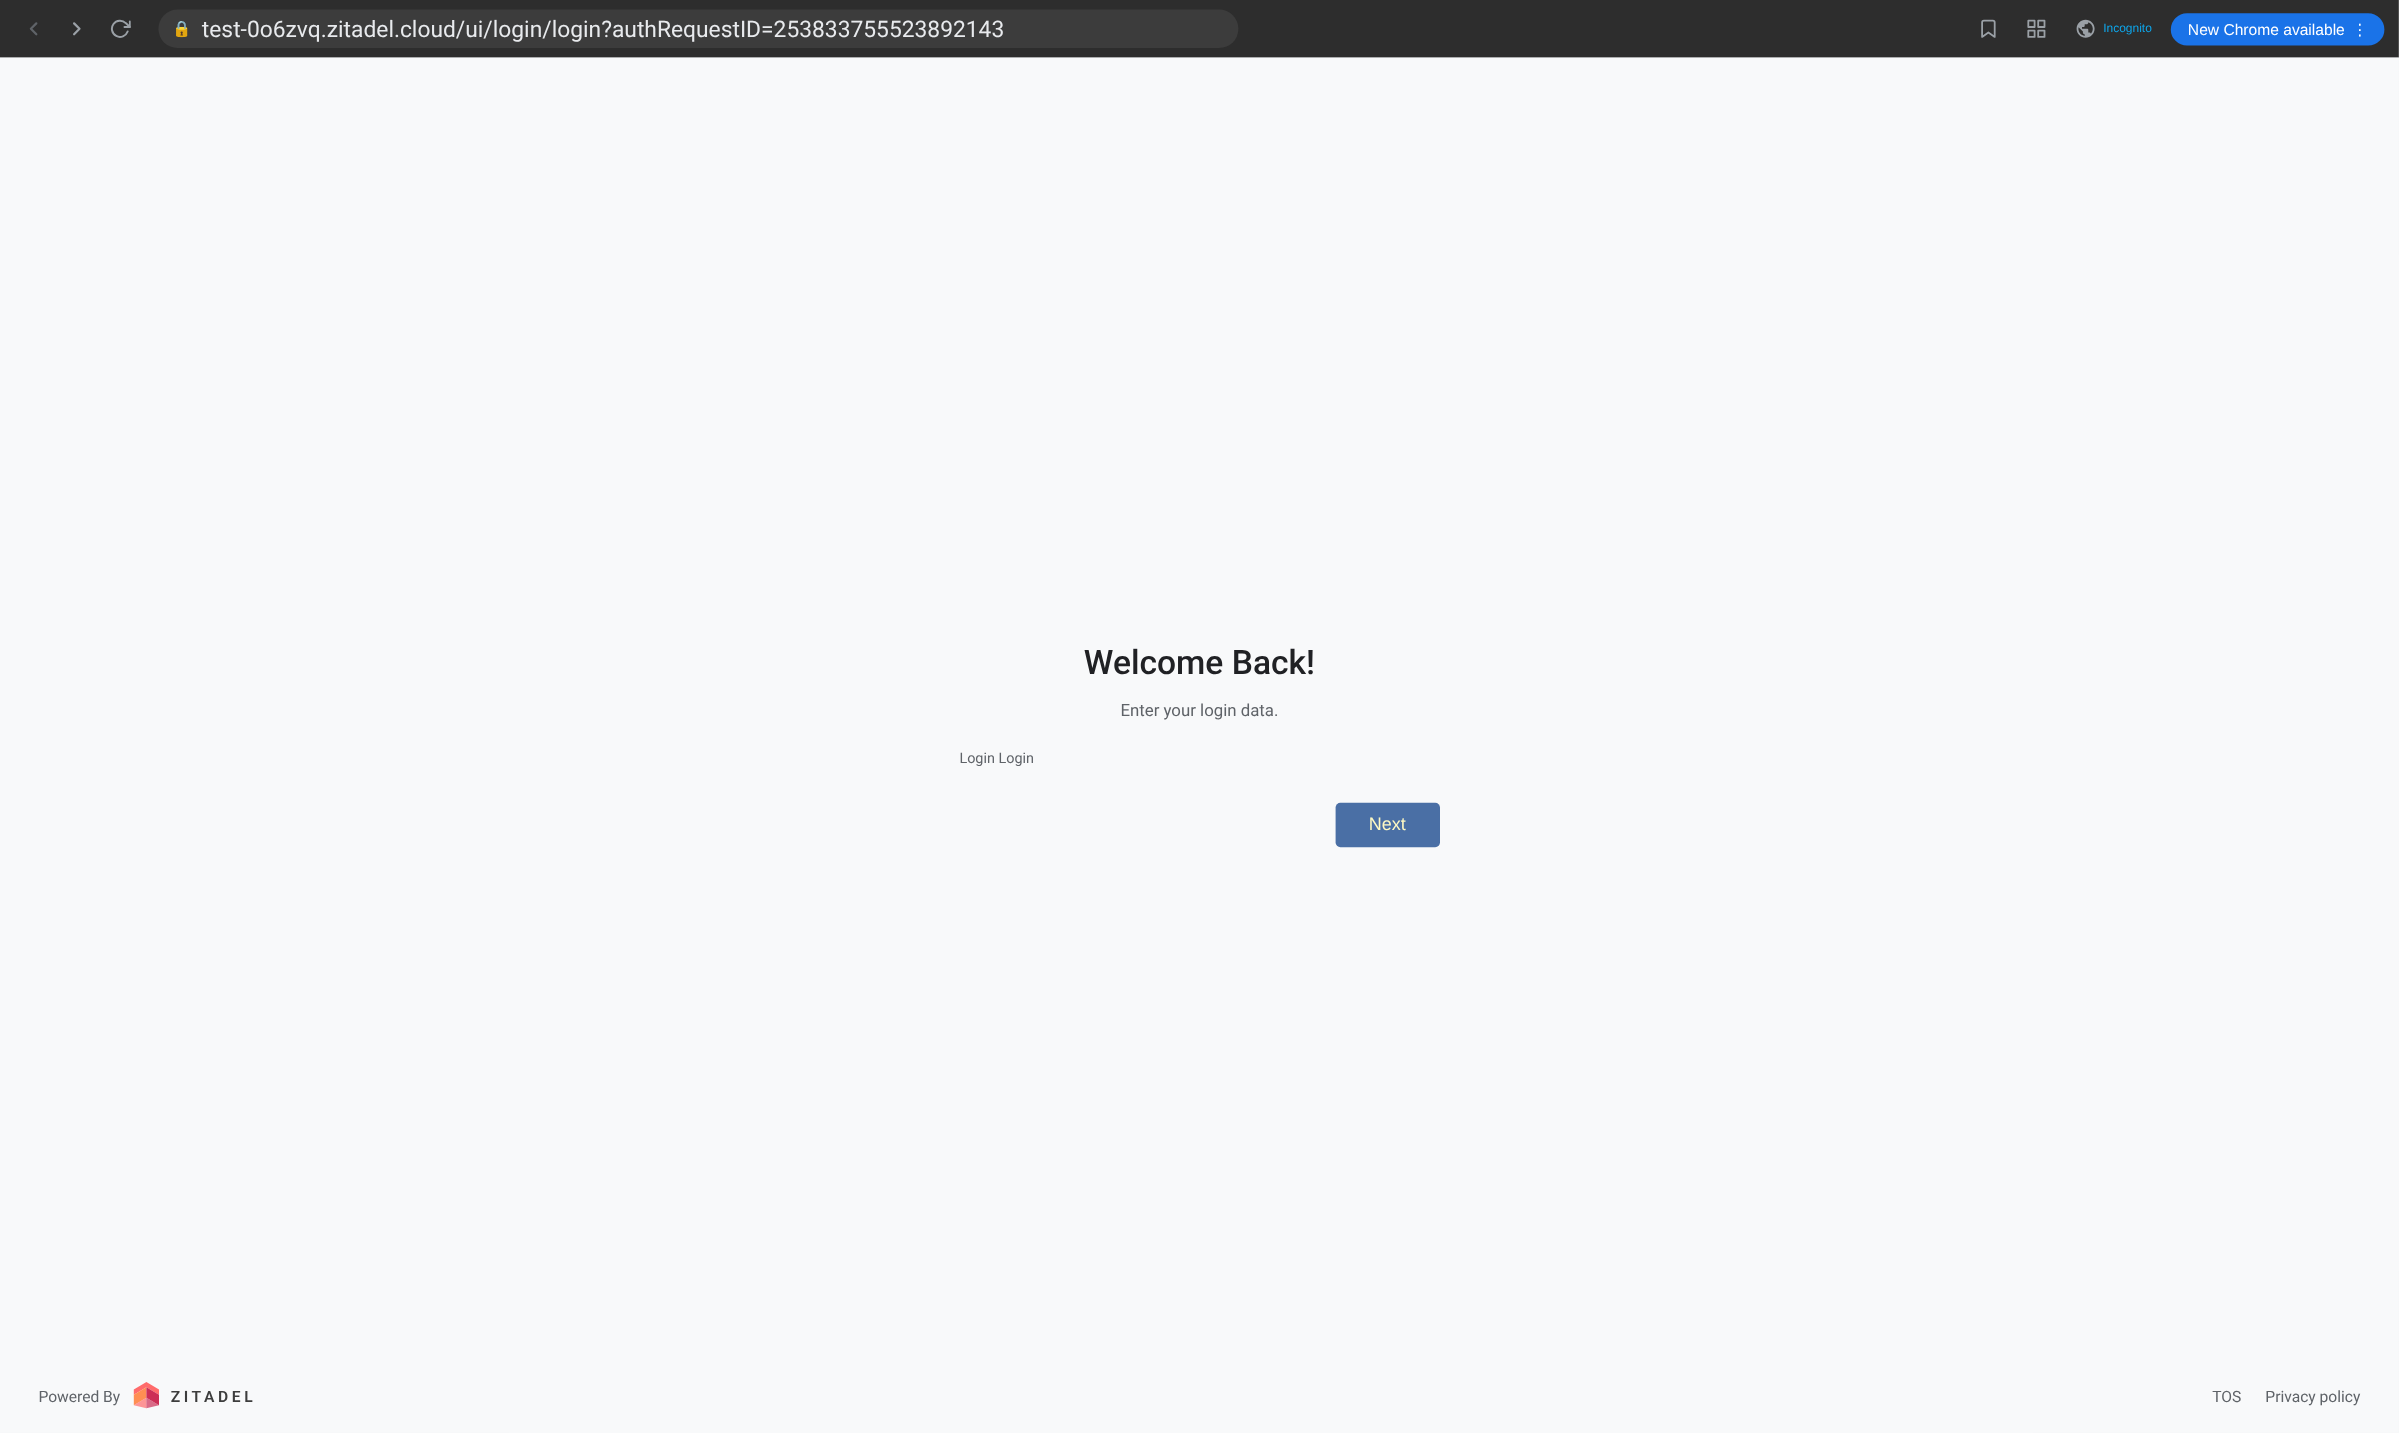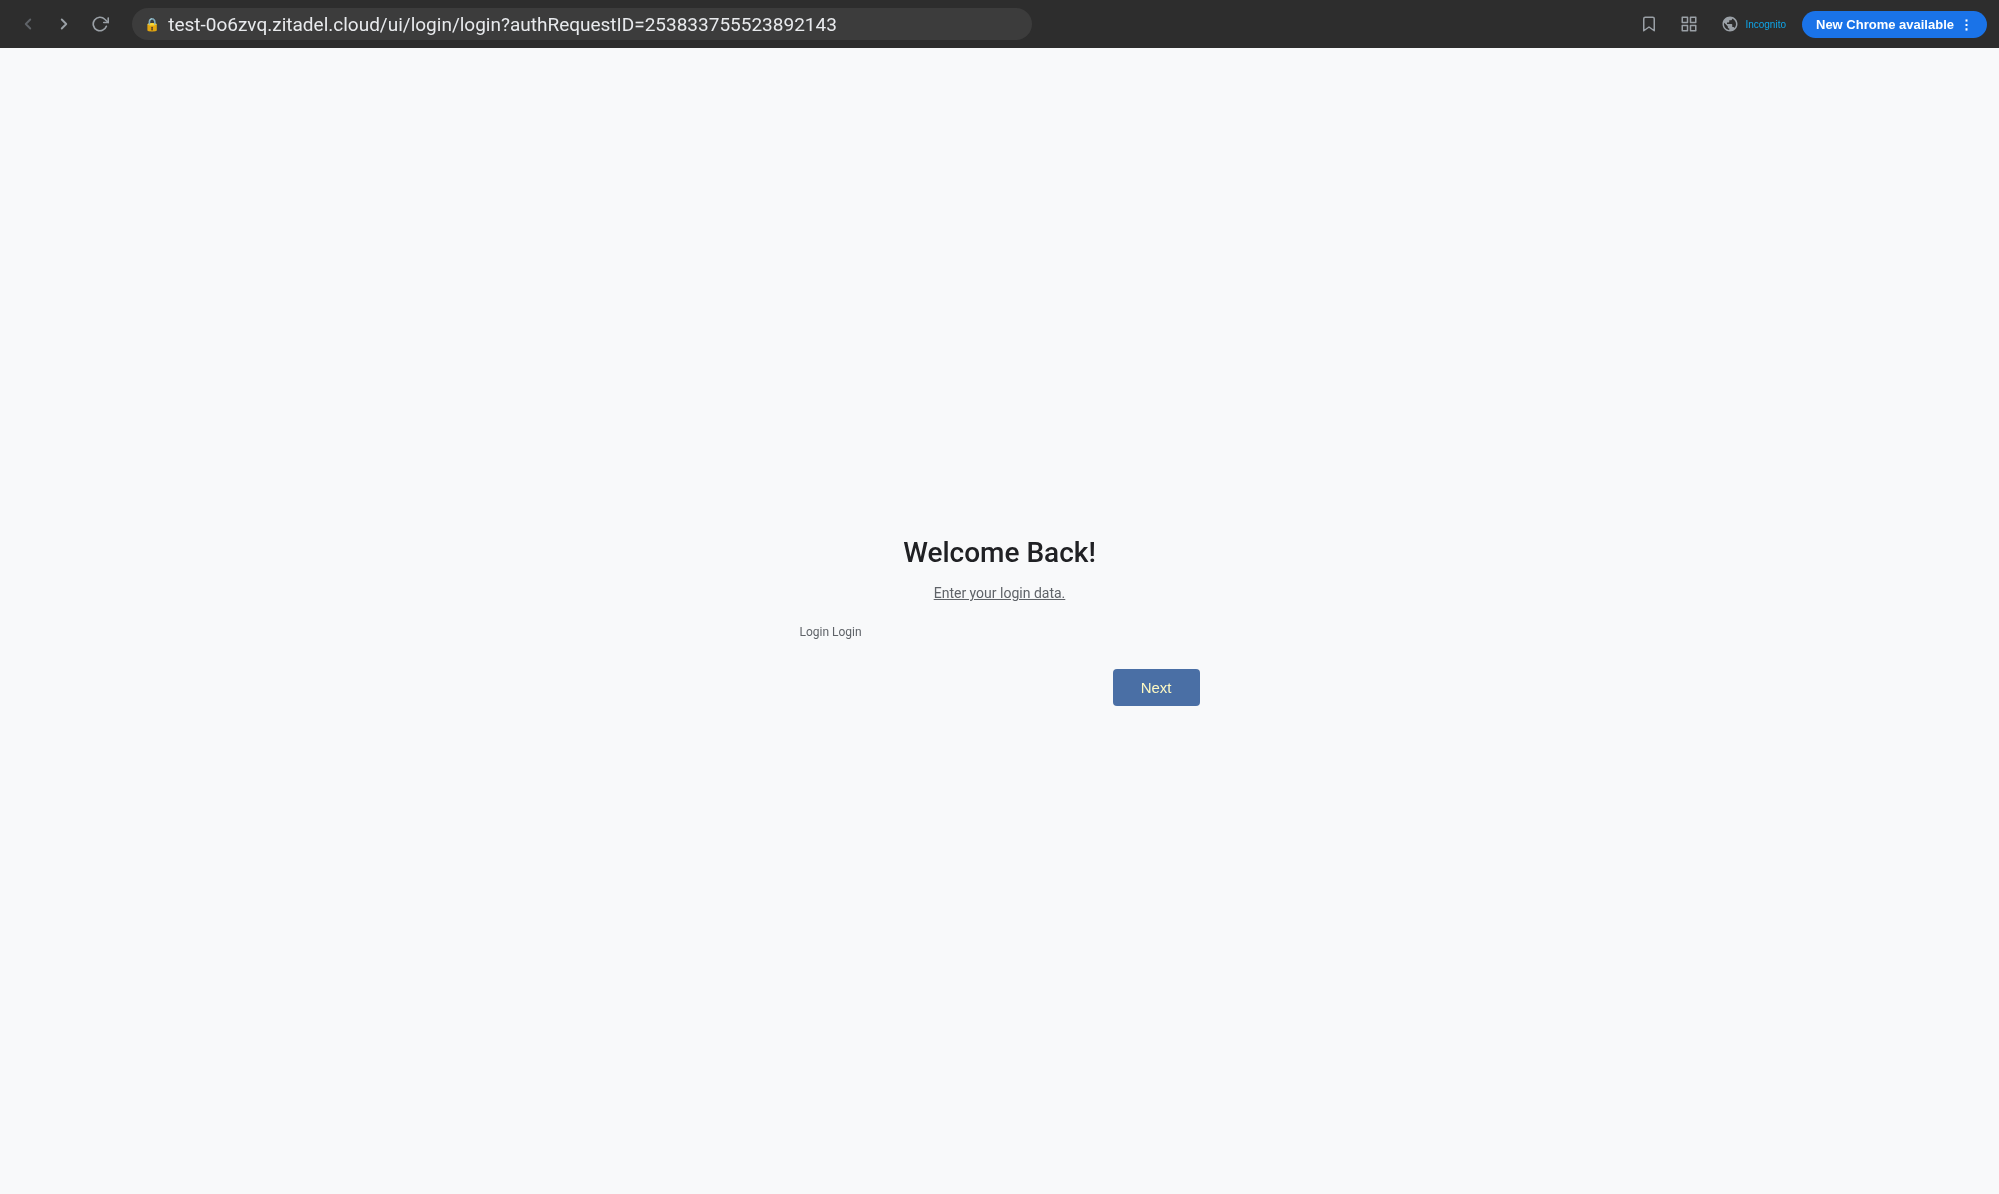--- a/index.html
+++ b/index.html
@@ -117,21 +117,21 @@
       border-radius: 16px;
     }
 
     .new-chrome-btn {
       background: #1a73e8;
       color: white;
       border: none;
       border-radius: 16px;
       padding: 6px 14px;
       font-size: 13px;
-      font-weight: 700;
+      font-weight: 400;
       cursor: pointer;
       display: flex;
       align-items: center;
       gap: 6px;
       white-space: nowrap;
     }
 
     
     .page-content {
       width: 100%;
@@ -157,21 +157,20 @@
       color: #202124;
       margin-bottom: 16px;
       text-align: center;
     }
 
     .subtitle {
       font-size: 14px;
       color: #5f6368;
       margin-bottom: 24px;
       text-align: right;
-      text-decoration: underline;
     }
 
     .form-group {
       width: 100%;
       margin-bottom: 16px;
     }
 
     .form-label {
       display: block;
       font-size: 12px;
@@ -326,13 +325,33 @@
 
     <div class="form-group">
       <label class="form-label">Login Login</label>
     </div>
 
     <div class="next-btn-container">
       <button class="next-btn">Next</button>
     </div>
   </div>
 
+  <div class="page-footer">
+    <div class="powered-by">
+      <span>Powered By</span>
+      <div class="zitadel-logo">
+        <svg class="zitadel-icon" viewBox="0 0 32 32" xmlns="http://www.w3.org/2000/svg">
+          <polygon points="16,2 28,9 28,14 16,7 4,14 4,9" fill="#FF6B6B"></polygon>
+          <polygon points="4,14 16,7 16,17 4,24" fill="#FF8E53"></polygon>
+          <polygon points="28,14 16,7 16,17 28,24" fill="#CC2E56"></polygon>
+          <polygon points="4,24 16,17 16,27 4,24" fill="#FF6B6B" opacity="0.7"></polygon>
+          <polygon points="28,24 16,17 16,27 28,24" fill="#CC2E56" opacity="0.7"></polygon>
+        </svg>
+        <span class="zitadel-name">ZITADEL</span>
+      </div>
+    </div>
+
+    <div class="footer-links">
+      <a class="footer-link">TOS</a>
+      <a class="footer-link">Privacy policy</a>
+    </div>
+  </div>
 </div>
 
 </body></html>

